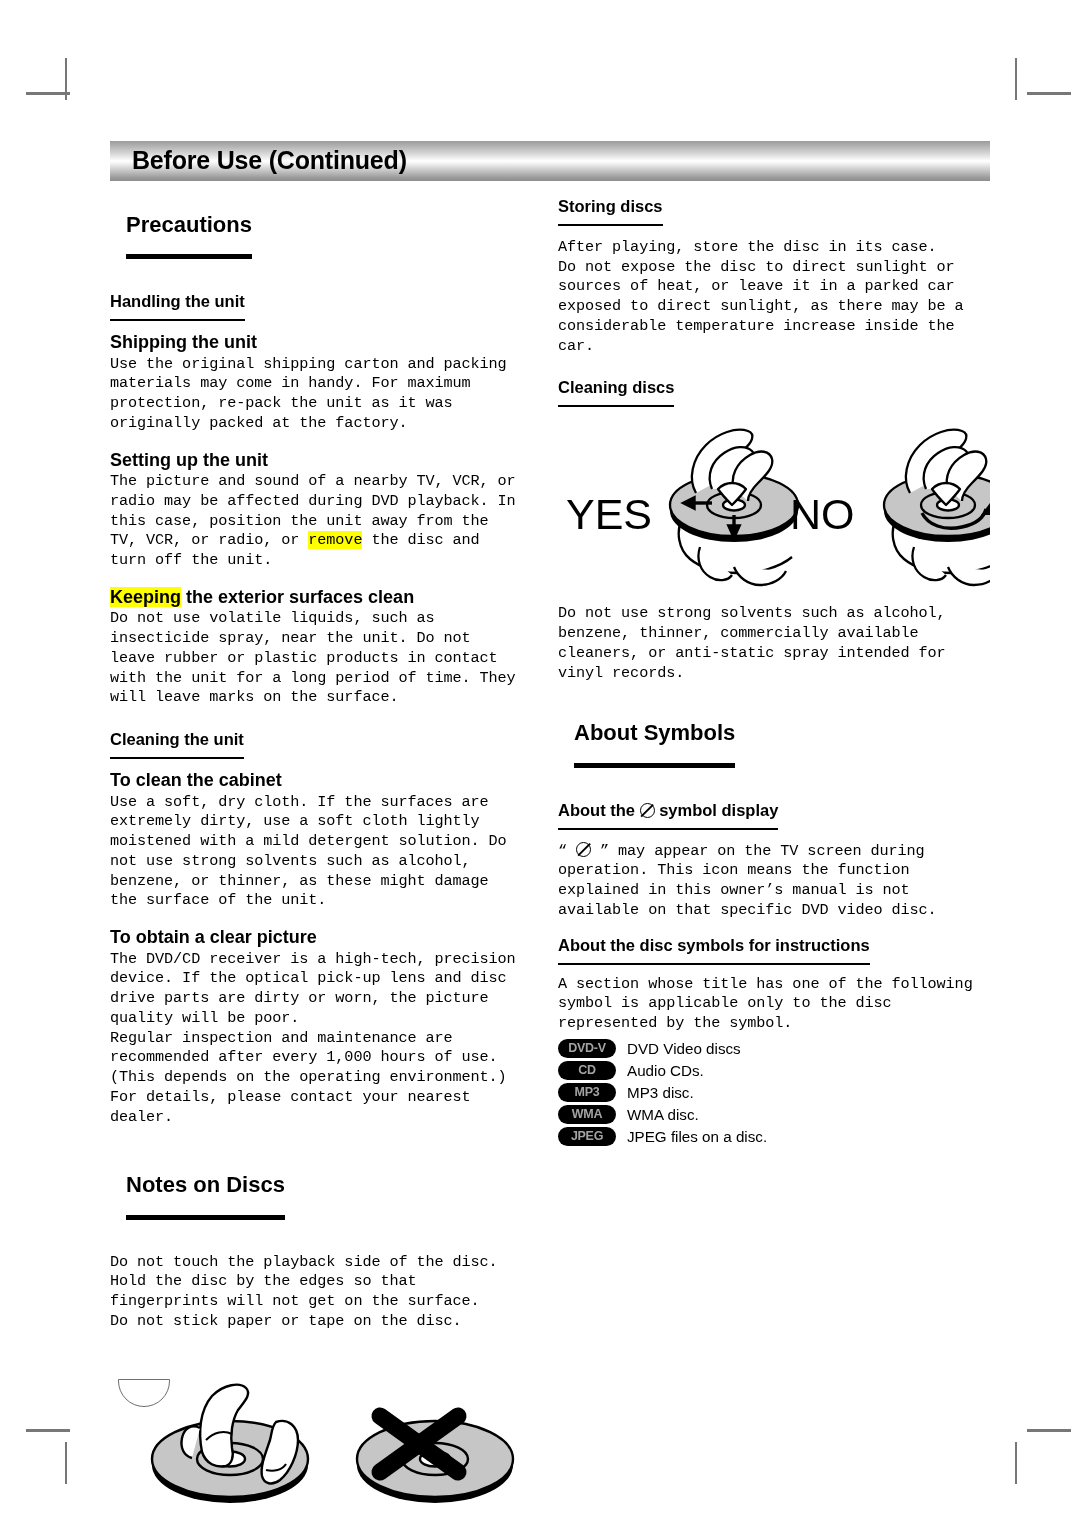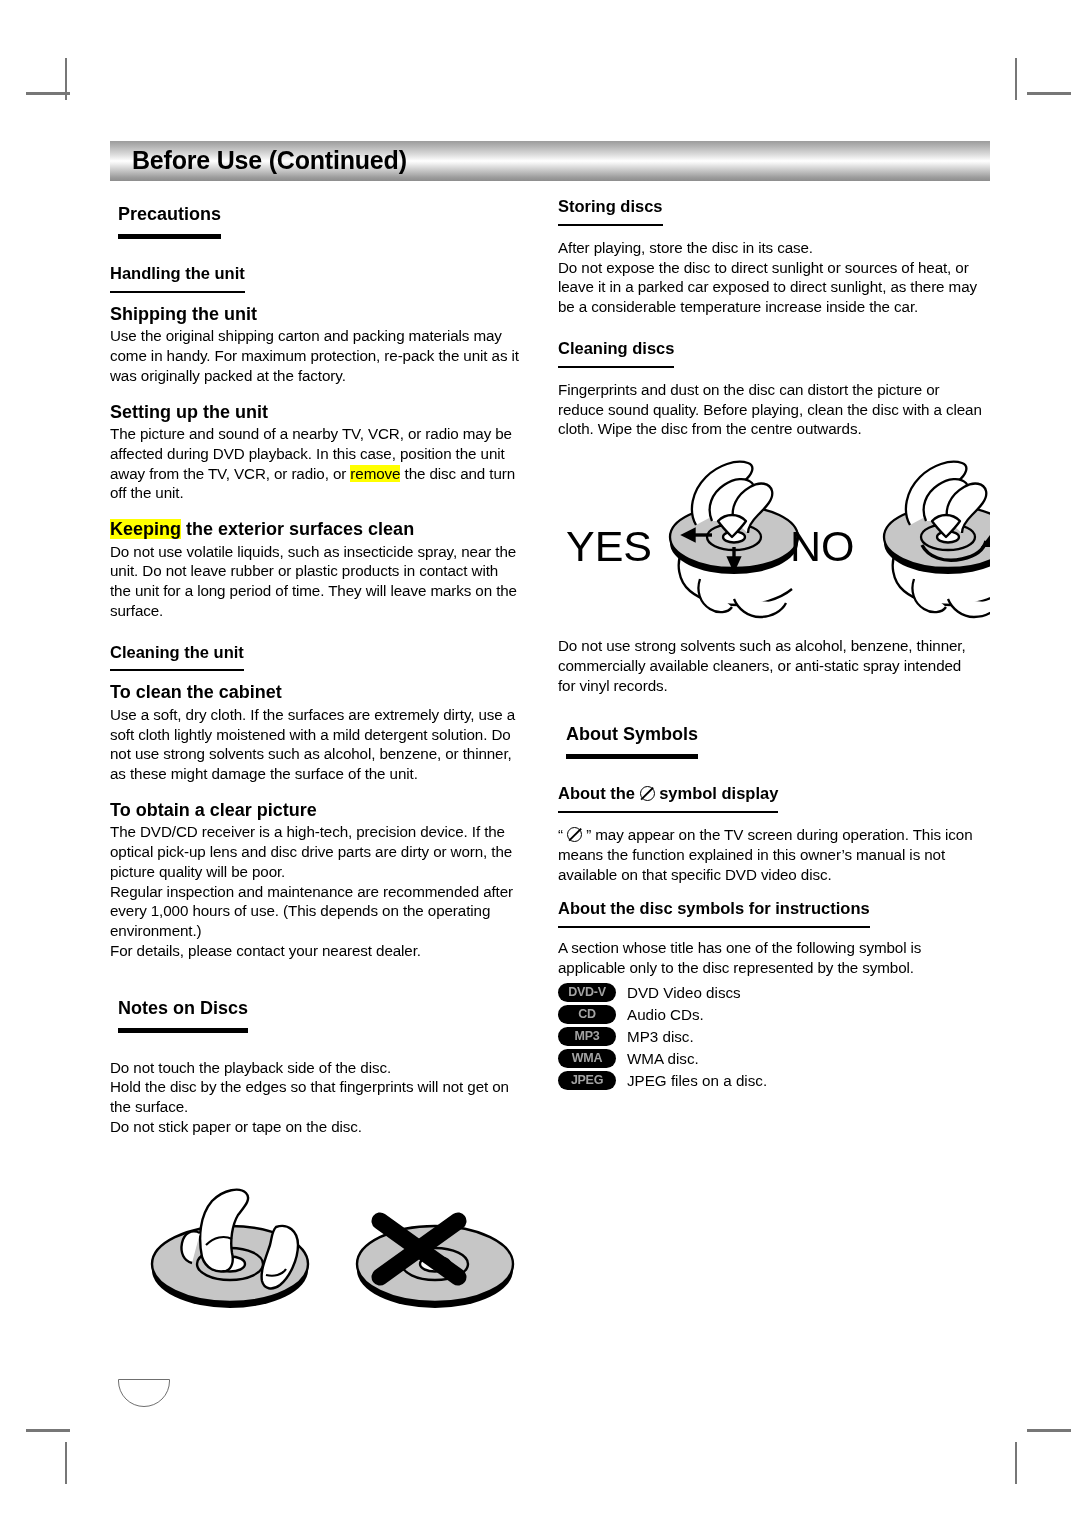--- a/index.html
+++ b/index.html
@@ -56,26 +56,26 @@
   
   .columns {
     display: flex;
     margin-top: 16px;
   }
   .col-left  { width: 420px; margin-right: 28px; }
   .col-right { width: 432px; }
 
   
   .h-major {
-    font-size: 18px; font-weight: bold;
+    font-size: 22px; font-weight: bold;
     display: inline-block;
     border-bottom: 5px solid #000;
-    padding-bottom: 9px;
+    padding-bottom: 17px;
     line-height: 1.1;
-    margin: 8px;
+    margin: 16px;
   }
   .h-major-wrap { margin: 0 0 17px 0; }
 
   .h-sub {
     font-size: 16.5px; font-weight: bold;
     display: inline-block;
     border-bottom: 2.6px solid #000;
     padding-bottom: 8px;
     line-height: 1.15;
     margin: 0;
@@ -86,20 +86,21 @@
     font-size: 18px; font-weight: bold;
     margin: 0 0 1px 0;
     line-height: 1.25;
   }
 
   p.body {
     font-size: 15.2px;
     line-height: 1.30;
     margin: 0 8px 0 0;
     letter-spacing: -0.1px;
+    font-family: Liberation Mono, monospace;
   }
   .gap-sm { height: 15px; }
   .gap-md { height: 22px; }
   .gap-lg { height: 30px; }
 
   .hl { background: #ffff00; }
 
   
   .nosym {
     display: inline-block;
@@ -274,21 +275,20 @@
         <div class="h-sub">Storing discs</div>
       </div>
       <p class="body">After playing, store the disc in its case.</p>
       <p class="body">Do not expose the disc to direct sunlight or sources of heat, or leave it in a parked car exposed to direct sunlight, as there may be a considerable temperature increase inside the car.</p>
 
       <div class="gap-md"></div>
 
       <div class="h-sub-wrap" style="margin-bottom:12px;">
         <div class="h-sub">Cleaning discs</div>
       </div>
-      <p class="body">Fingerprints and dust on the disc can distort the picture or reduce sound quality. Before playing, clean the disc with a clean cloth. Wipe the disc from the centre outwards.</p>
 
       <div class="fig" style="margin-top:14px;">
         <svg width="432" height="175" viewBox="0 0 432 175">
 
           <text x="8" y="108" font-family="Liberation Sans, sans-serif" font-size="43" fill="#000">YES</text>
 
           <g transform="translate(98,6)">
 
             <path d="M26,92 C20,104 22,122 34,132 C46,142 64,146 82,146
                      C104,146 124,140 136,130" fill="#fff" stroke="#000" stroke-width="2.3"></path>

